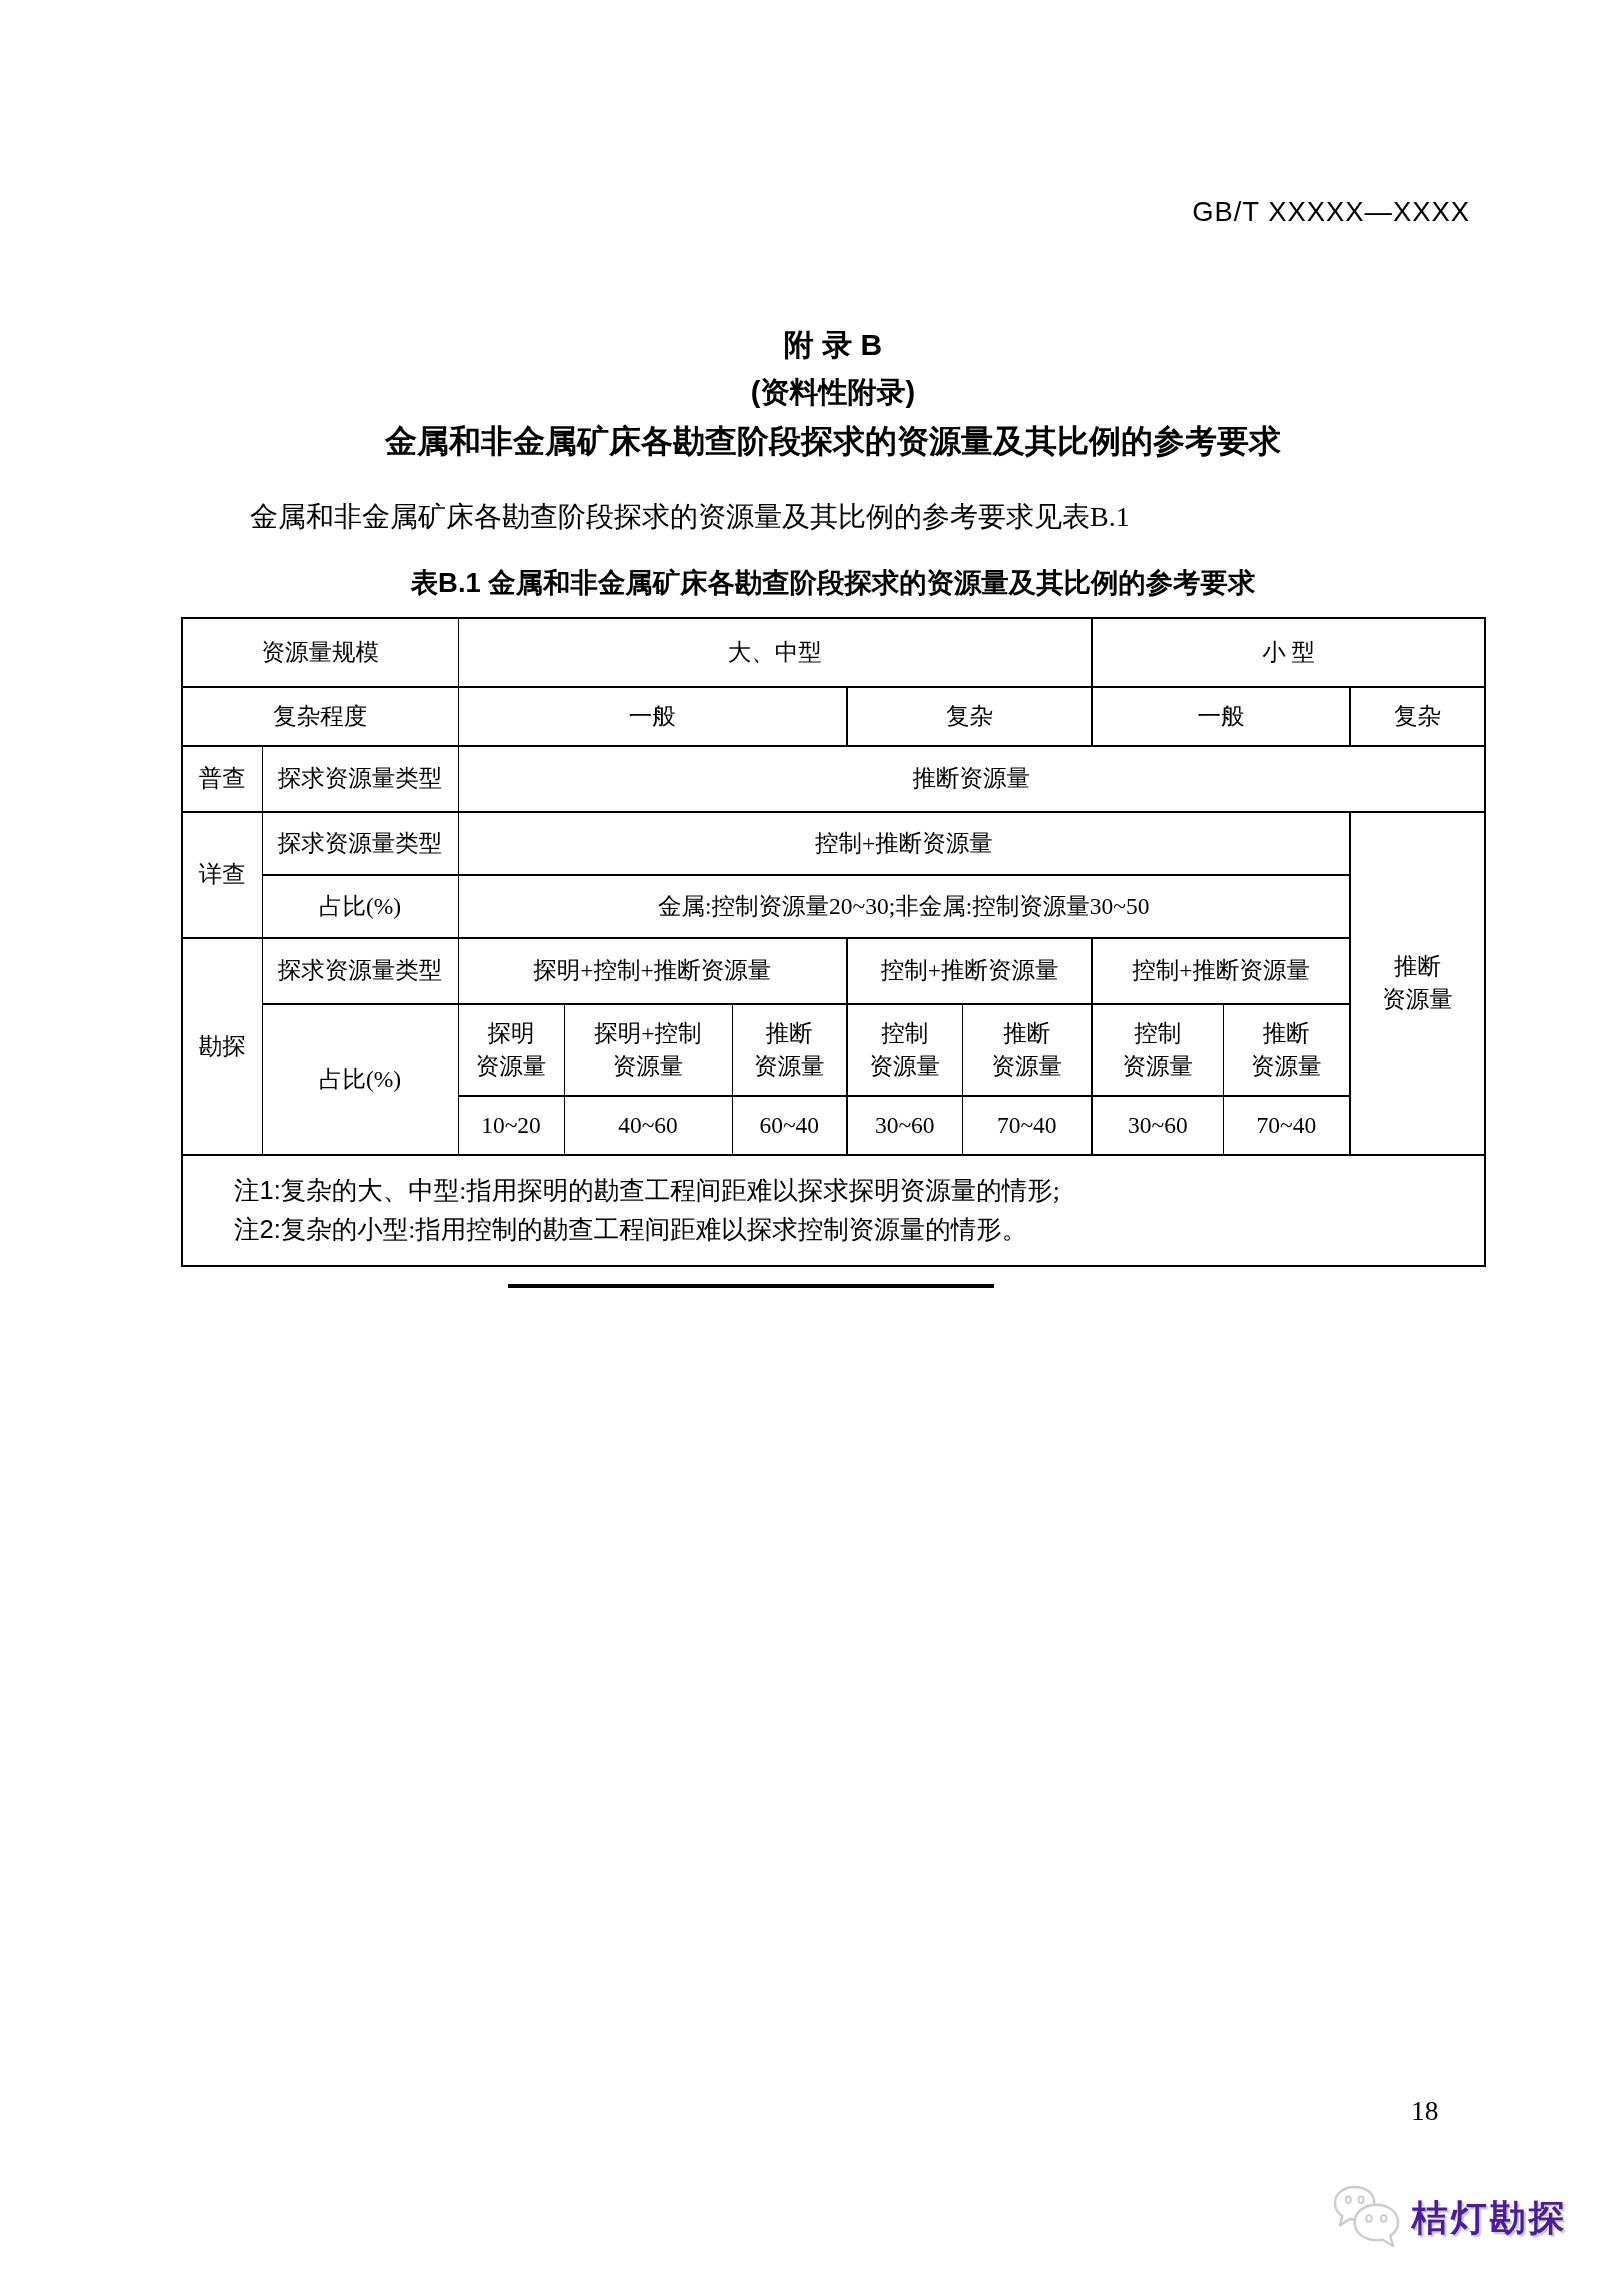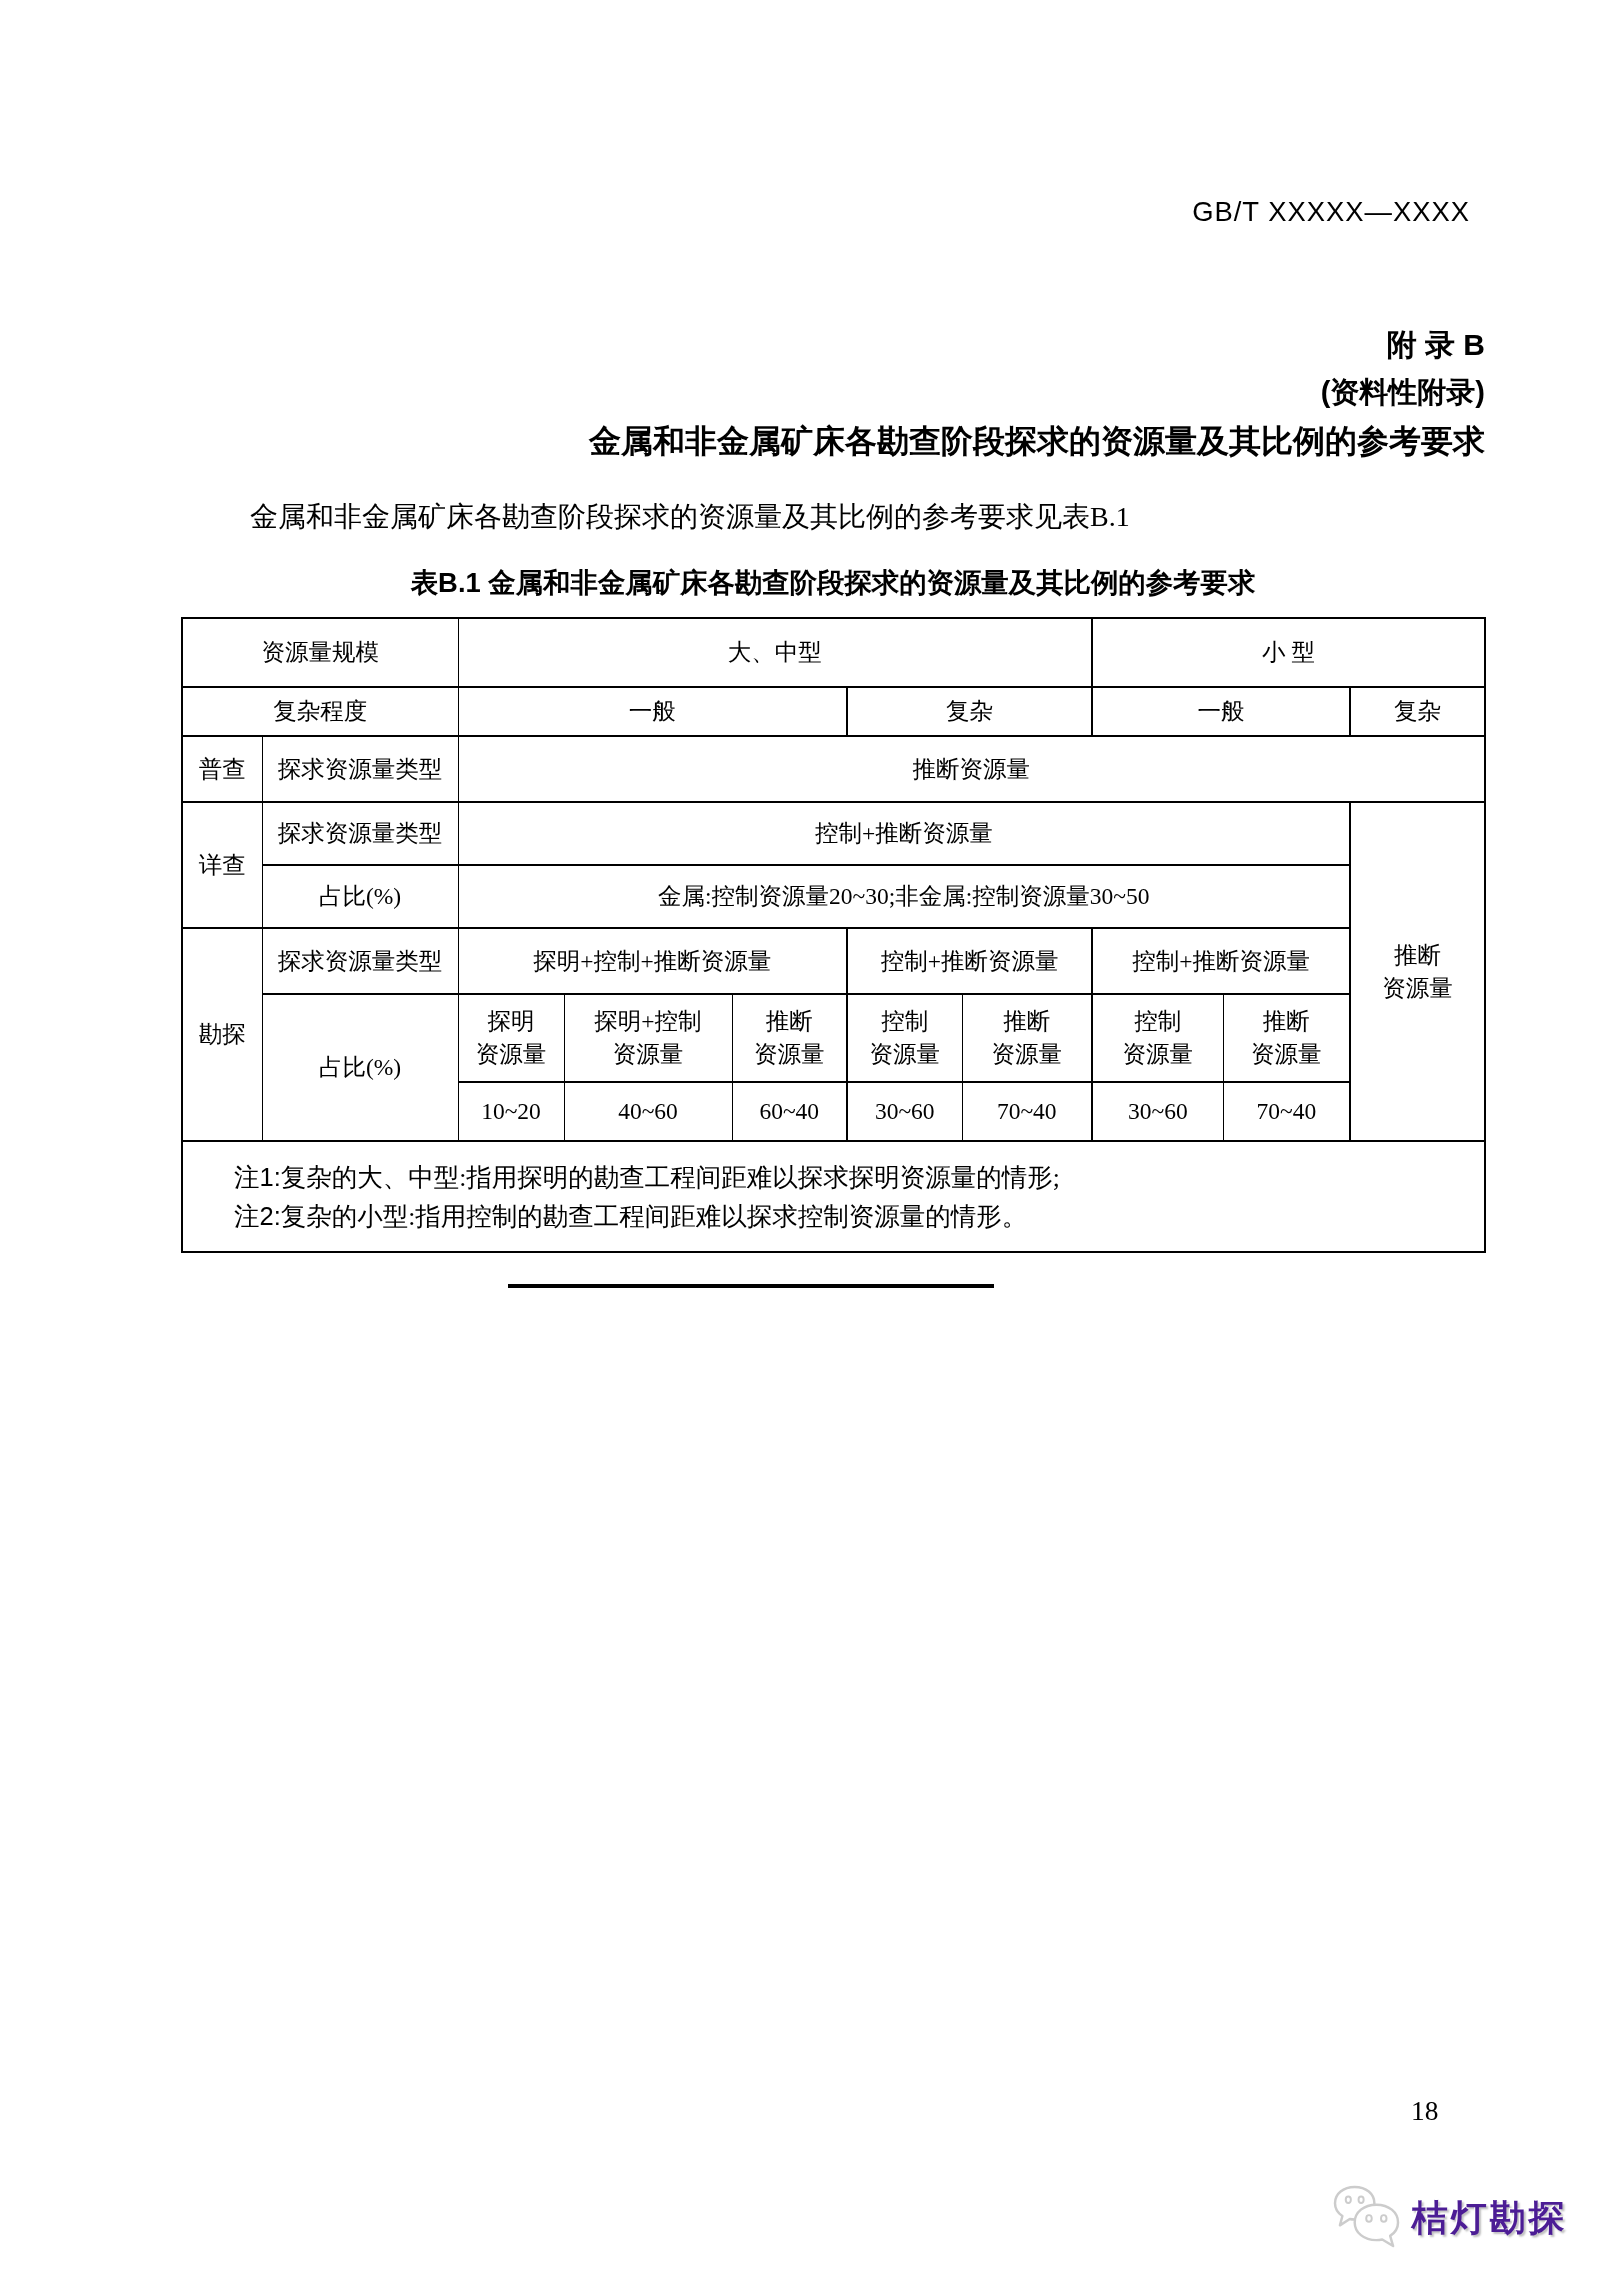--- a/index.html
+++ b/index.html
@@ -10,40 +10,40 @@
     background:#ffffff;
     font-family:"Liberation Serif", serif;
     color:#000;
     overflow:hidden;
   }
   .std-code {
     position:absolute; top:196px; right:151px;
     font-family:"Liberation Sans", sans-serif;
     font-size:27.4px; letter-spacing:1px; font-weight:500;
   }
-  .title-block { position:absolute; left:181px; width:1304px; text-align:right; }
+  .title-block { position:absolute; left:181px; width:1304px; text-align:center; }
   .t-heading    { top:325px; font-family:"Liberation Sans", sans-serif; font-weight:bold; font-size:30px; }
   .t-subheading { top:373px; font-family:"Liberation Sans", sans-serif; font-weight:bold; font-size:29px; }
   .t-title      { top:420px; font-family:"Liberation Sans", sans-serif; font-weight:bold; font-size:32px; }
   .intro {
     position:absolute; left:181px; top:498px; width:1304px;
     font-size:28px; padding-left:69px; box-sizing:border-box;
   }
   .caption {
     position:absolute; left:181px; top:565px; width:1304px; text-align:center;
     font-family:"Liberation Sans", sans-serif; font-weight:bold; font-size:27.4px;
   }
   table.tbl {
     position:absolute; left:181px; top:617px;
     width:1304px; border-collapse:collapse; table-layout:fixed;
     border:2.9px solid #000;
   }
   .tbl td {
     border:1px solid #000;
-    padding:0; text-align:center; vertical-align:middle;
+    padding:12px; text-align:center; vertical-align:middle;
     font-size:23.5px; line-height:1.4;
   }
   .prewrap { white-space:pre-line; }
   .hb { border-bottom-width:2.9px !important; }
   .mb { border-bottom-width:2px !important; }
   .ht { border-top-width:2.9px !important; }
   .hl { border-left-width:2.9px !important; }
   .notes-cell {
     text-align:left !important;
     padding:15.7px 19.6px 15.7px 51px !important;

